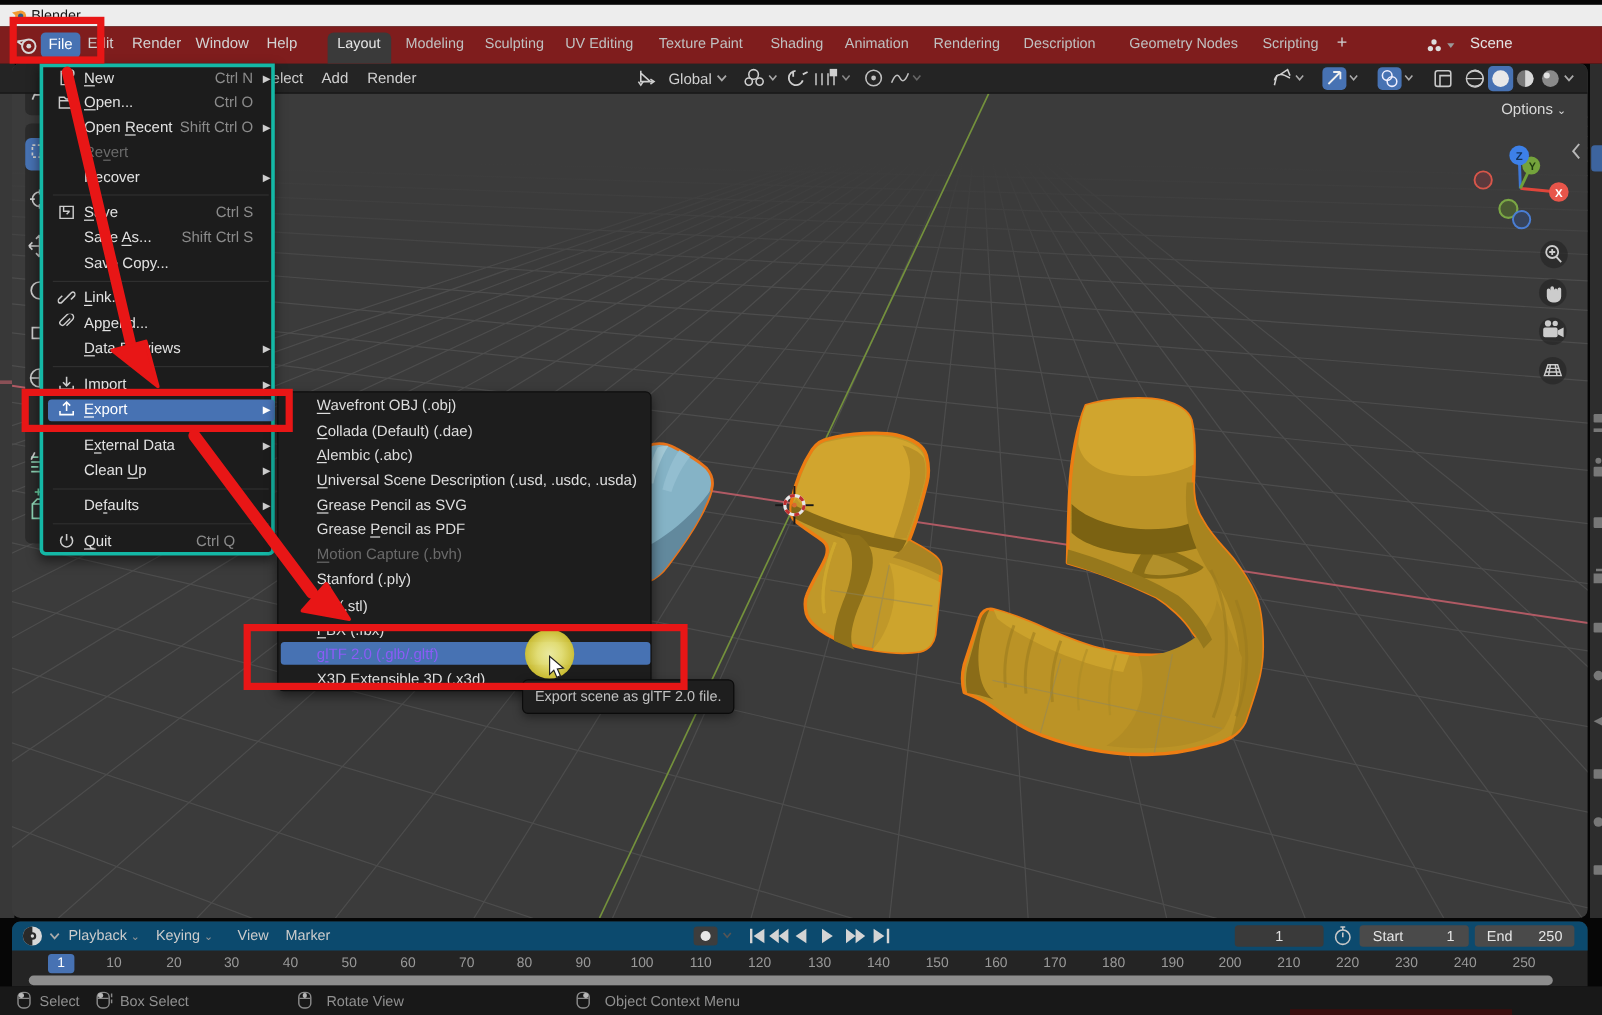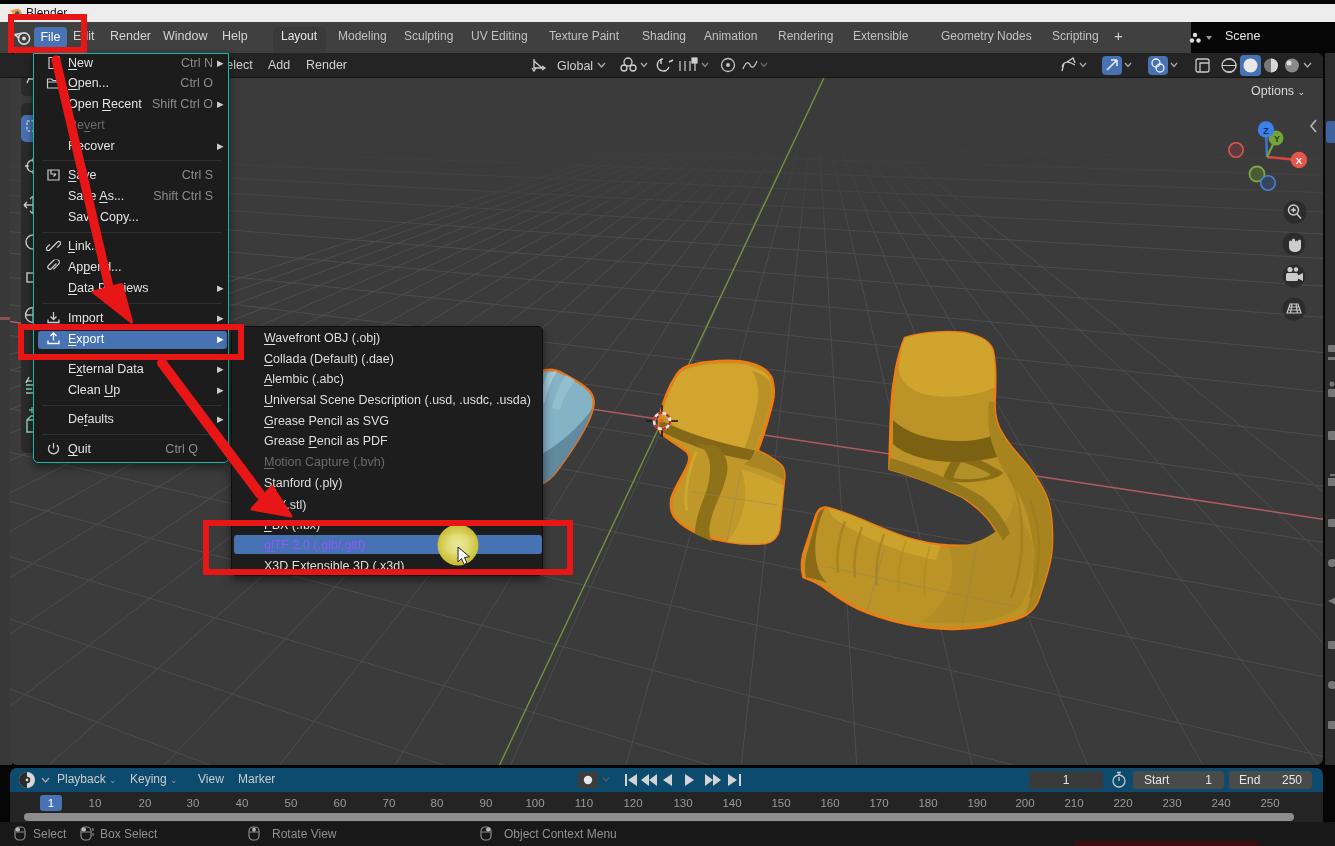--- a/index.html
+++ b/index.html
@@ -3,32 +3,32 @@
 <style>
 html,body{margin:0;padding:0;background:#000;width:1335px;height:846px;overflow:hidden;
   font-family:"Liberation Sans",sans-serif;}
 *{box-sizing:border-box}
 .abs{position:absolute}
 #stage{position:relative;width:1335px;height:846px;background:#060606;overflow:hidden}
 
 #title{left:0;top:4px;width:1335px;height:18px;background:#ededed;color:#1a1a1a;font-size:12px}
 #title .t{position:absolute;left:26px;top:2px;font-size:12px;color:#161616}
 
-#topbar{left:0;top:22px;width:1191px;height:31px;background:#404040}
+#topbar{left:0;top:22px;width:1335px;height:31px;background:#7f1d1d}
 .mi{position:absolute;top:7px;font-size:12.5px;color:#d2d2d2}
 .tab{position:absolute;top:6px;font-size:12px;color:#c0c0c0}
 .tabactive{position:absolute;left:273px;top:5px;width:53px;height:26px;background:#3a3a3a;border-radius:5px 5px 0 0}
 #filebtn{position:absolute;left:34px;top:5px;width:33px;height:21px;background:#4772b3;border-radius:4px;color:#fff;font-size:12.5px;text-align:center;line-height:21px}
 
 #vp{left:10px;top:53px;width:1313px;height:712px;background:#3b3b3b;border-radius:7px;overflow:hidden}
 #vphead{position:absolute;left:0;top:0;width:1313px;height:25px;background:#242424;border-bottom:1px solid #161616}
 .hm{position:absolute;top:5px;font-size:12.5px;color:#d0d0d0}
 #options{position:absolute;left:1241px;top:31px;font-size:12.5px;color:#d8d8d8}
 
-#filemenu{left:33px;top:53px;width:196px;height:410px;background:#1c1c1c;border:1px solid #14b8a6;border-radius:0 0 5px 5px;box-shadow:0 4px 10px rgba(0,0,0,.5)}
+#filemenu{left:33px;top:53px;width:196px;height:410px;background:#1c1c1c;border:3px solid #14b8a6;border-radius:0 0 5px 5px;box-shadow:0 4px 10px rgba(0,0,0,.5)}
 .fitem{position:absolute;left:34px;font-size:12.5px;color:#e2e2e2;white-space:nowrap;transform:translateY(-50%)}
 .fitem u,.sitem u{text-decoration-thickness:1px;text-underline-offset:2px}
 .fico{position:absolute;left:12px;width:15px;height:15px;transform:translateY(-50%)}
 .fsc{position:absolute;right:15px;font-size:12.5px;color:#8b8b8b;transform:translateY(-50%)}
 .farr{position:absolute;left:183px;font-size:8.5px;color:#cdcdcd;transform:translateY(-50%)}
 .fsep{position:absolute;left:8px;width:180px;height:1px;background:#2f2f2f}
 .grey{color:#6a6a6a !important}
 #exprow{position:absolute;left:3.5px;top:276.5px;width:189px;height:18.5px;background:#4772b3;border-radius:3px}
 #submenu{left:231px;top:326px;width:312px;height:250px;background:#1d1d1d;border:1px solid #0e0e0e;border-radius:5px;box-shadow:0 4px 10px rgba(0,0,0,.5)}
 .sitem{position:absolute;left:32px;font-size:12.5px;color:#dedede;white-space:nowrap;transform:translateY(-50%)}
@@ -334,21 +334,21 @@
     <span class="mi" style="left:222px">Help</span>
     <div class="tabactive"></div>
     <span class="tab" style="left:281px;top:7px;color:#e6e6e6">Layout</span>
     <span class="tab" style="left:338px;top:7px">Modeling</span>
     <span class="tab" style="left:404px;top:7px">Sculpting</span>
     <span class="tab" style="left:471px;top:7px">UV Editing</span>
     <span class="tab" style="left:549px;top:7px">Texture Paint</span>
     <span class="tab" style="left:642px;top:7px">Shading</span>
     <span class="tab" style="left:704px;top:7px">Animation</span>
     <span class="tab" style="left:778px;top:7px">Rendering</span>
-    <span class="tab" style="left:853px;top:7px">Extensible</span>
+    <span class="tab" style="left:853px;top:7px">Description</span>
     <span class="tab" style="left:941px;top:7px">Geometry Nodes</span>
     <span class="tab" style="left:1052px;top:7px">Scripting</span>
     <span class="tab" style="left:1114px;top:5px;font-size:15px;color:#cfcfcf">+</span>
     <svg width="26" height="16" style="position:absolute;left:1188px;top:8px" viewBox="0 0 26 16">
       <circle cx="7" cy="5" r="2.2" fill="#ddd"></circle>
         <circle cx="4" cy="10.5" r="2.2" fill="#ddd"></circle>
         <circle cx="10.5" cy="10.5" r="2.2" fill="#ddd"></circle>
       <path d="M18,6 l6,0 l-3,4 z" fill="#9a9a9a"></path>
     </svg>
     <span class="mi" style="left:1225px;color:#e3e3e3">Scene</span>
@@ -503,20 +503,21 @@
     <div class="sitem" style="top:93.9px"><u>G</u>rease Pencil as SVG</div>
     <div class="sitem" style="top:114.3px">Grease <u>P</u>encil as PDF</div>
     <div class="sitem grey" style="top:135.1px"><u>M</u>otion Capture (.bvh)</div>
     <div class="sitem" style="top:156.4px">S<u>t</u>anford (.ply)</div>
     <div class="sitem" style="top:177.5px"><u>S</u>tl (.stl)</div>
     <div class="sitem" style="top:198px"><u>F</u>BX (.fbx)</div>
     <div id="gltfrow"></div>
     <div class="sitem" style="top:217.5px;color:#8b5cf6">g<u>l</u>TF 2.0 (.glb/.gltf)</div>
     <div class="sitem" style="top:238.8px"><u>X</u>3D Extensible 3D (.x3d)</div>
   </div>
+  <div id="tooltip" class="abs">Export scene as glTF 2.0 file.</div>
   <svg id="anno" width="1335" height="846" style="position:absolute;left:0;top:0;pointer-events:none">
 
 <defs>
         <radialGradient id="yc" cx="0.5" cy="0.5" r="0.5">
 <stop offset="0" stop-color="#f2ef9e"></stop>
           <stop offset="0.5" stop-color="#e9e272"></stop>
           <stop offset="1" stop-color="#d2c332"></stop>
 </radialGradient>
       </defs>
 <circle cx="458" cy="545" r="20.5" fill="url(#yc)" opacity="0.95"></circle>

